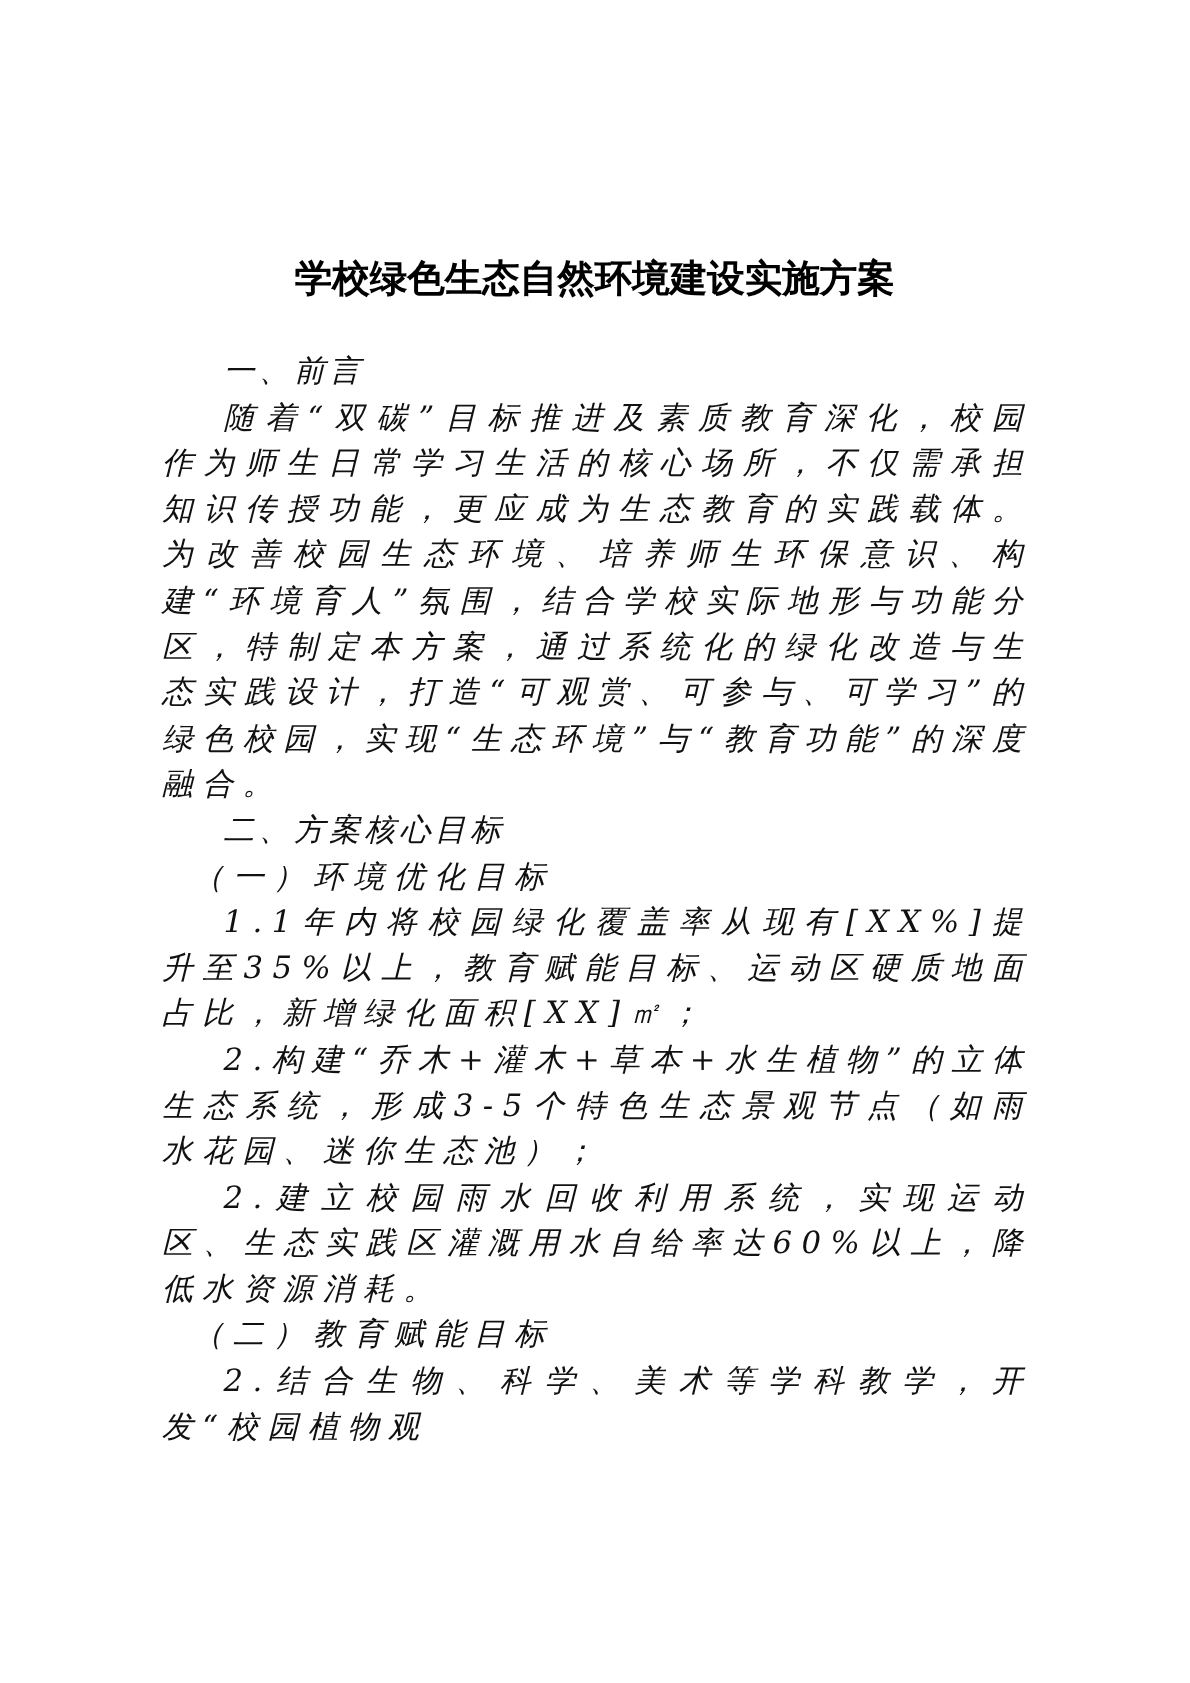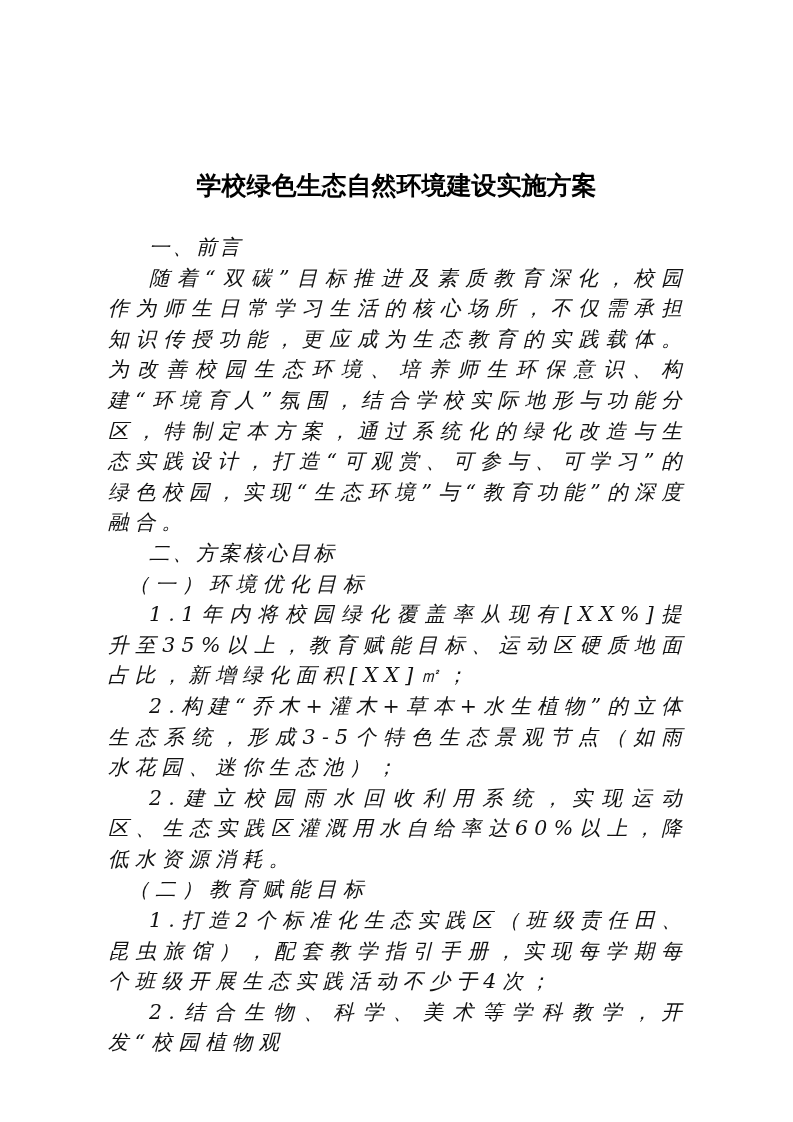--- a/index.html
+++ b/index.html
@@ -76,16 +76,15 @@
     <p class="indent">随着“双碳”目标推进及素质教育深化，校园作为师生日常学习生活的核心场所，不仅需承担知识传授功能，更应成为生态教育的实践载体。为改善校园生态环境、培养师生环保意识、构建“环境育人”氛围，结合学校实际地形与功能分区，特制定本方案，通过系统化的绿化改造与生态实践设计，打造“可观赏、可参与、可学习”的绿色校园，实现“生态环境”与“教育功能”的深度融合。</p>
 
     <p class="h1">二、方案核心目标</p>
 
     <p class="h2">（一）环境优化目标</p>
     <p class="indent">1.1年内将校园绿化覆盖率从现有[XX%]提升至35%以上，教育赋能目标、运动区硬质地面占比，新增绿化面积[XX]㎡；</p>
     <p class="indent">2.构建“乔木+灌木+草本+水生植物”的立体生态系统，形成3-5个特色生态景观节点（如雨水花园、迷你生态池）；</p>
     <p class="indent">2.建立校园雨水回收利用系统，实现运动区、生态实践区灌溉用水自给率达60%以上，降低水资源消耗。</p>
 
     <p class="h2">（二）教育赋能目标</p>
-    <p class="indent">1.打造2个标准化生态实践区（班级责任田、昆虫旅馆），配套教学指引手册，实现每学期每个班级开展生态实践活动不少于4次；</p>
     <p class="indent">2.结合生物、科学、美术等学科教学，开发“校园植物观</p>
   </div>
 </div>
 
 </body></html>

